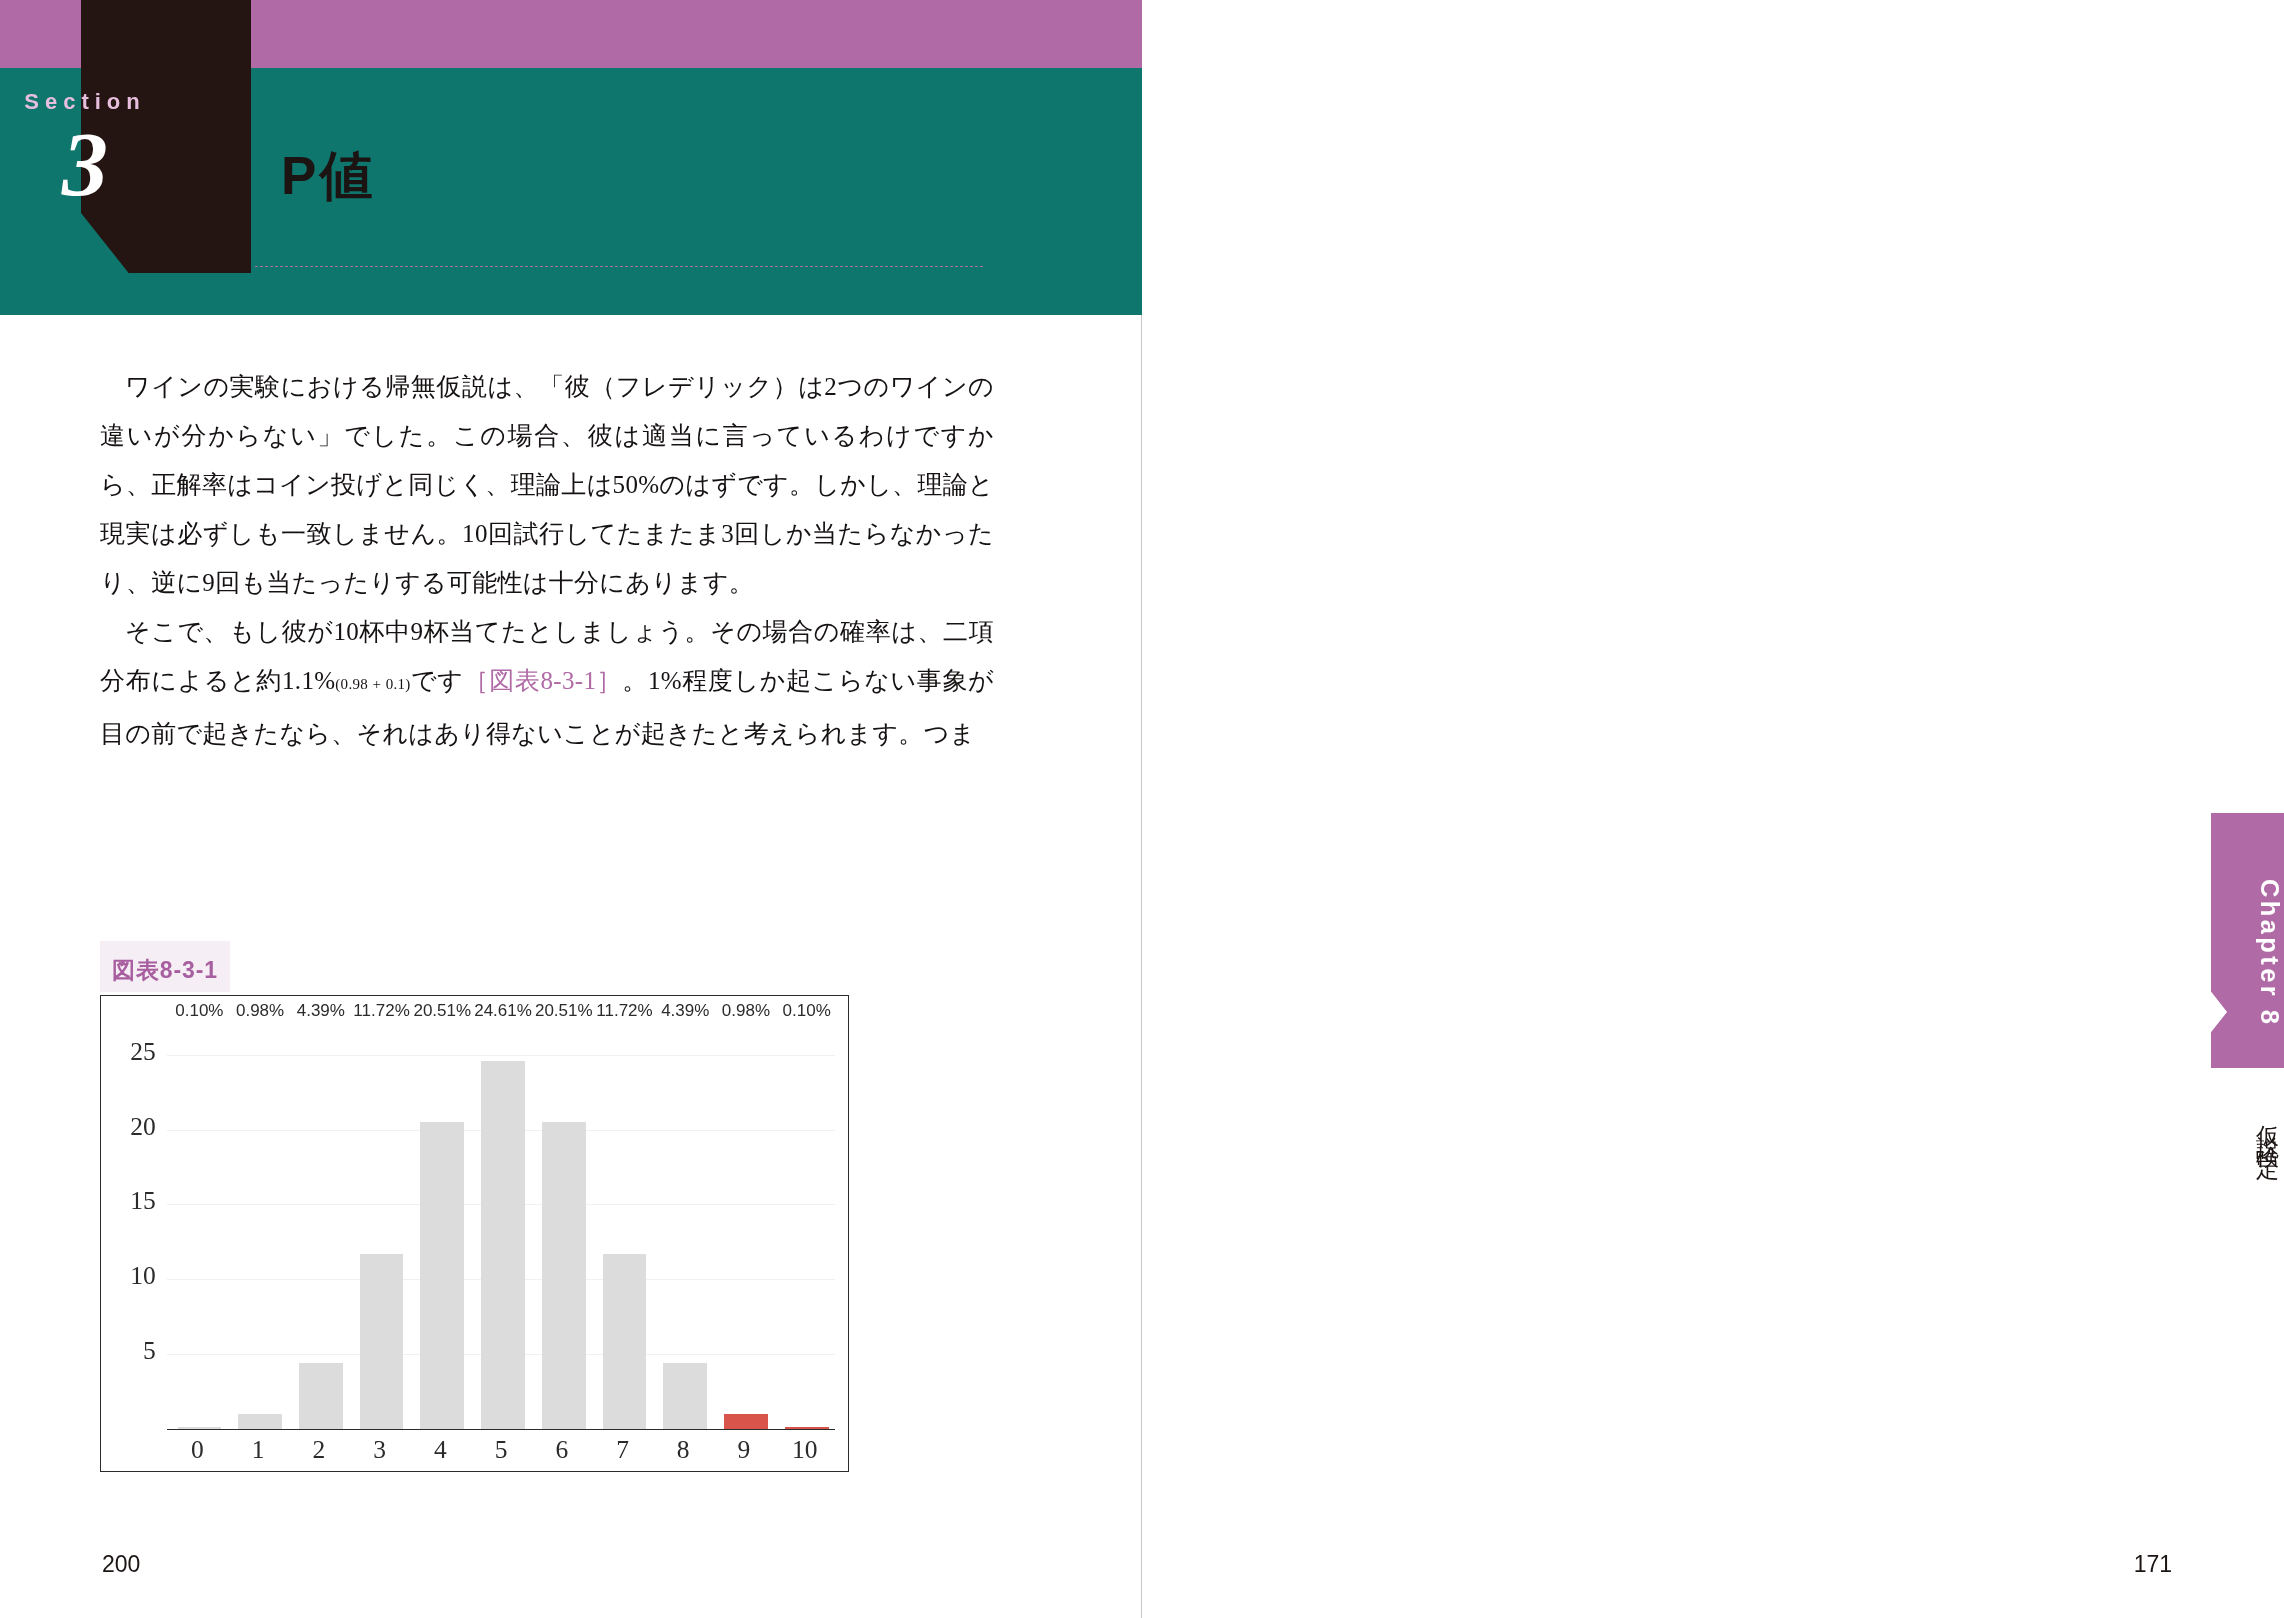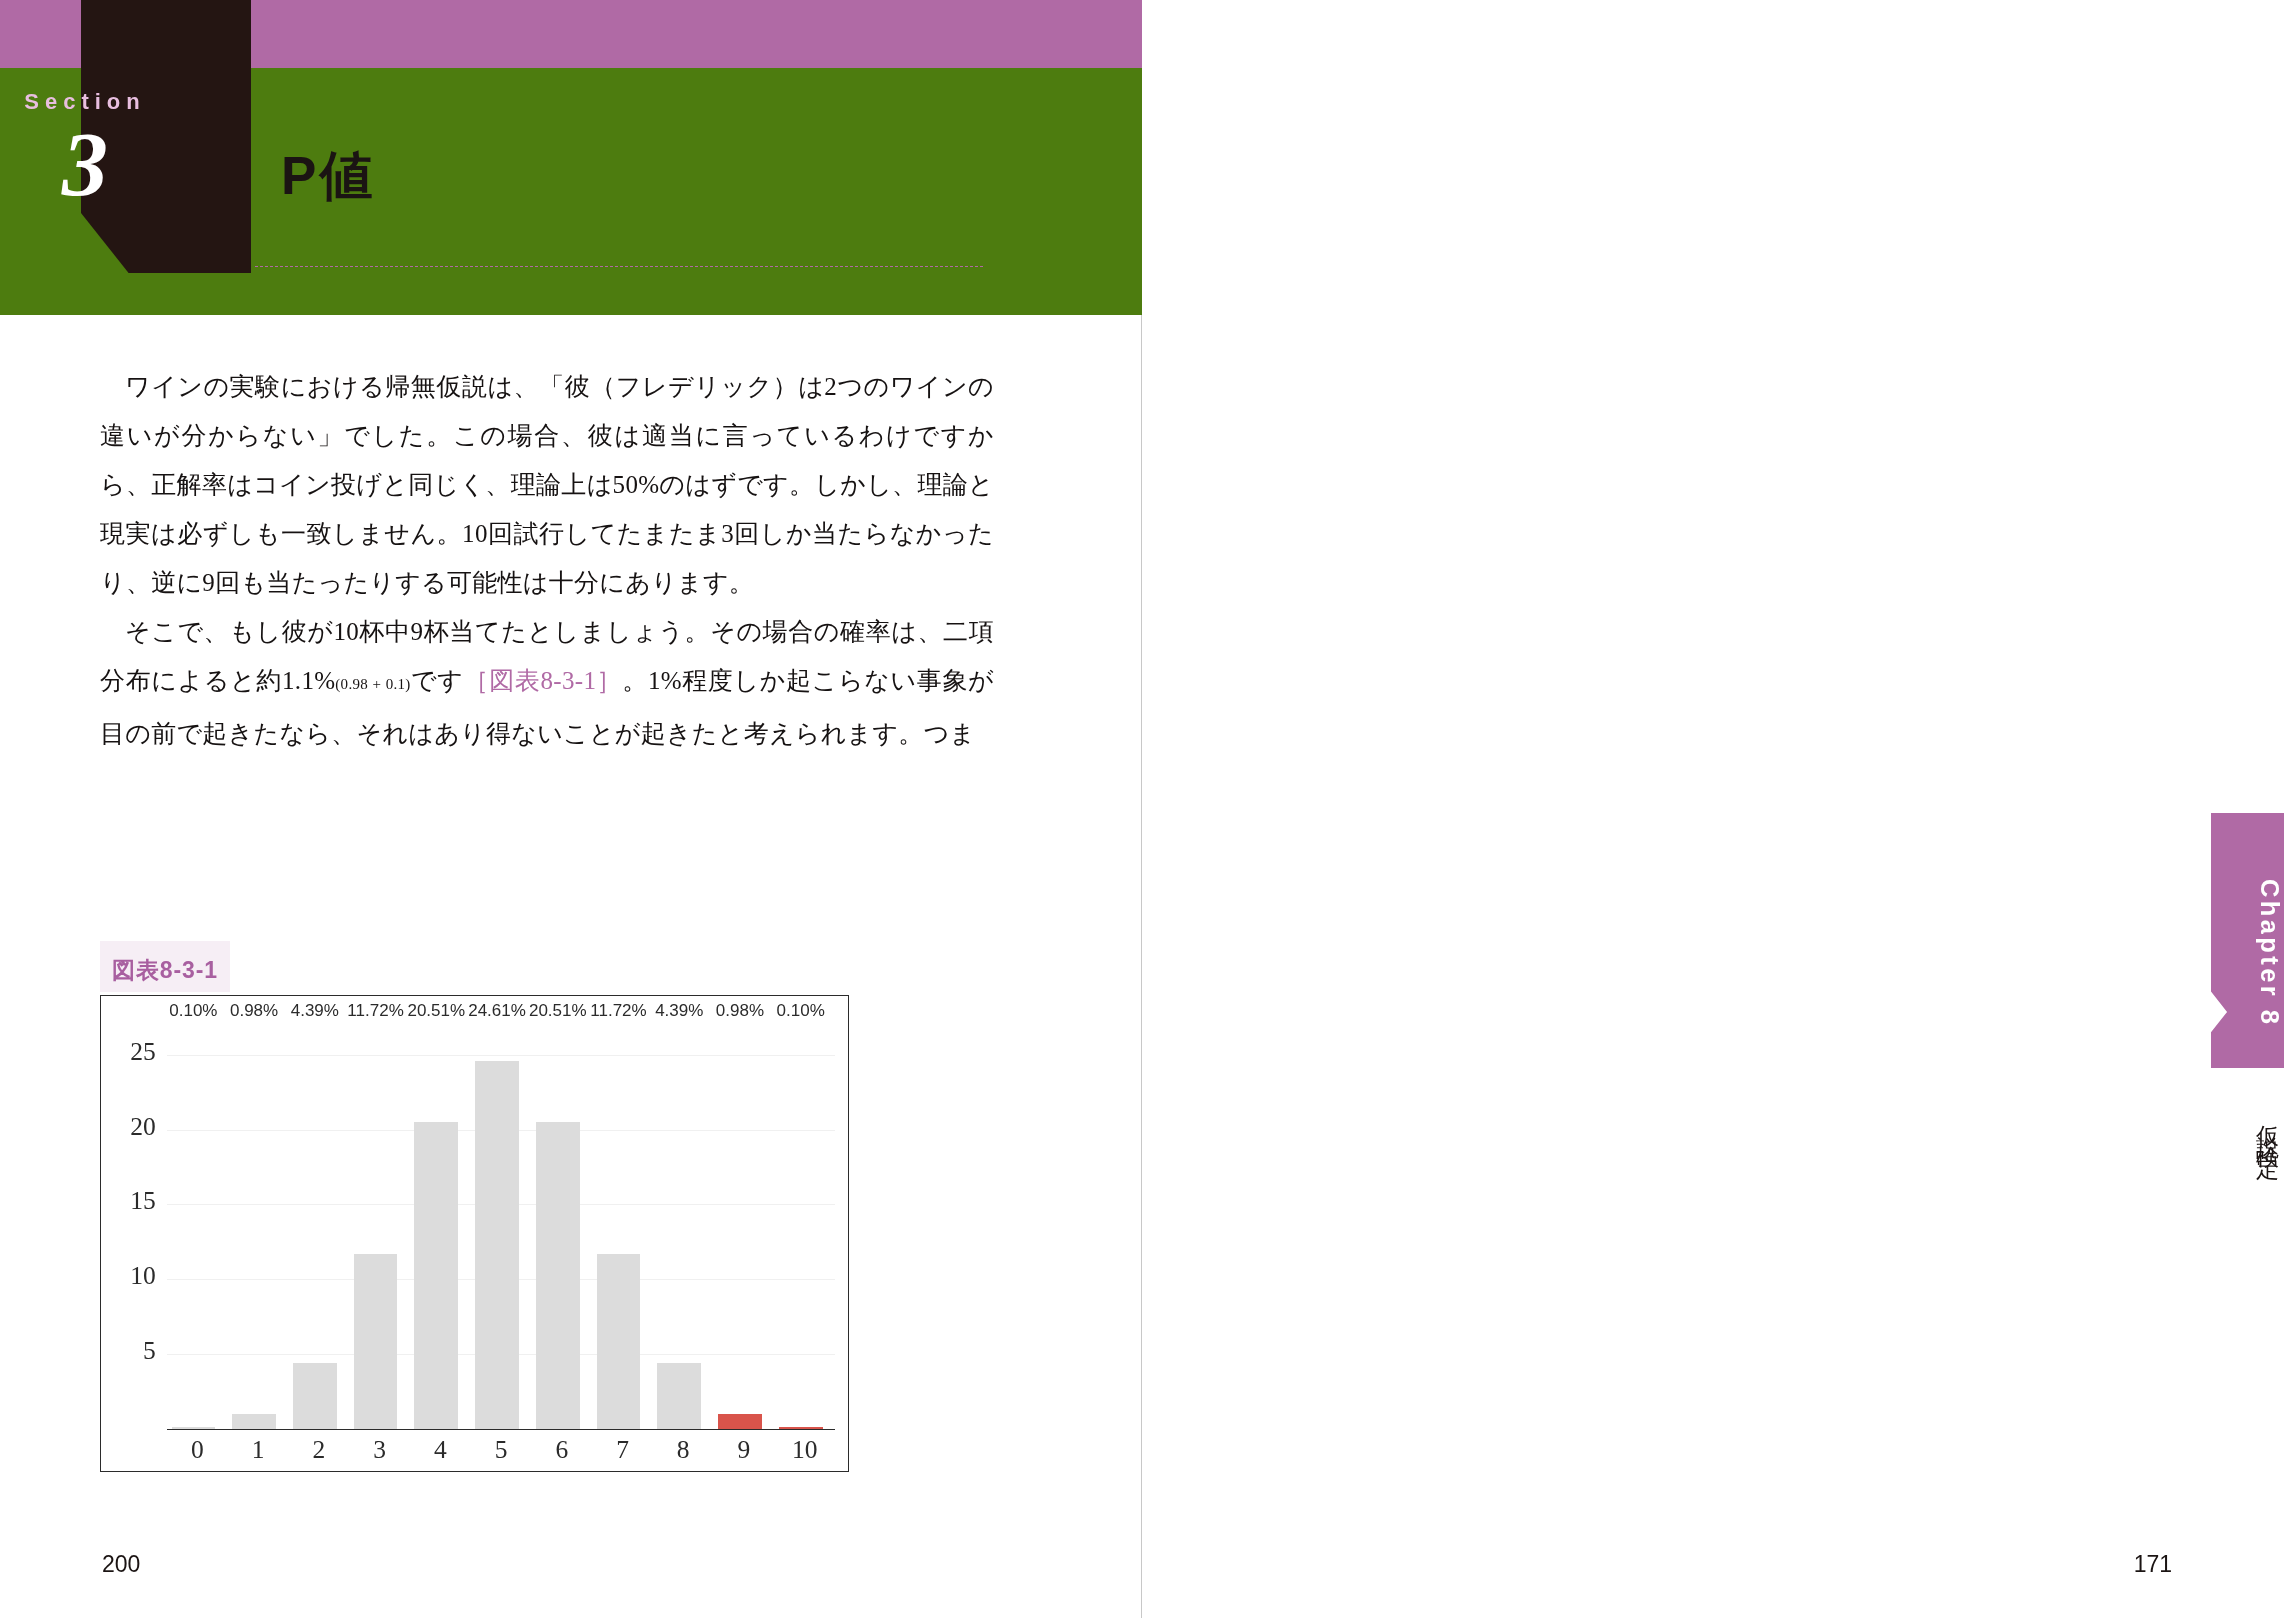--- a/index.html
+++ b/index.html
@@ -8,21 +8,21 @@
     background: #ffffff;
     font-family: "Liberation Serif", "DejaVu Serif", serif;
     overflow: hidden;
   }
   .spread { position: relative; width: 2284px; height: 1619px; display: flex; }
   .page { position: relative; height: 1619px; background: #fff; }
   .page-left { width: 1142px; border-right: 1.7px solid #c8c8c8; }
   .page-right { width: 1142px; }
 
   
-  .sec-header { position: relative; width: 1142px; height: 315px; background: #4d7c0f; }
+  .sec-header { position: relative; width: 1142px; height: 315px; background: #0f766e; }
   .sec-band { position: absolute; top: 0; left: 0; width: 1142px; height: 68px; background: #b06aa5; }
   .sec-tab {
     position: absolute; top: 0; left: 81px; width: 170px; height: 273px;
     background: #241512; color: #fff;
     clip-path: polygon(0 0, 100% 0, 100% 100%, 28% 100%, 0 78%);
   }
   .sec-tab-word {
     position: absolute; top: 89px; left: 0; width: 170px;
     text-align: center; color: #e8bedf;
     font-family: "Liberation Sans", sans-serif;
@@ -145,21 +145,21 @@
           <div class="gridline" style="top: 358px; left: 66px; width: 668px;"></div>
           <div class="ytick" style="top: 340px; left: 6.8px; width: 48px;">5</div>
           <div class="gridline" style="top: 283px; left: 66px; width: 668px;"></div>
           <div class="ytick" style="top: 265px; left: 6.8px; width: 48px;">10</div>
           <div class="gridline" style="top: 208px; left: 66px; width: 668px;"></div>
           <div class="ytick" style="top: 190px; left: 6.8px; width: 48px;">15</div>
           <div class="gridline" style="top: 134px; left: 66px; width: 668px;"></div>
           <div class="ytick" style="top: 116px; left: 6.8px; width: 48px;">20</div>
           <div class="gridline" style="top: 59px; left: 66px; width: 668px;"></div>
           <div class="ytick" style="top: 41px; left: 6.8px; width: 48px;">25</div>
-          <div class="bars" style="left: 62px; top: 29px; width: 668px; height: 404px;">
+          <div class="bars" style="left: 68px; top: 29px; width: 668px; height: 404px;">
             <div class="bar-col">
               <div class="bar" style="height: 1.7px;">
                 <div class="bar-lbl">0.10%</div>
               </div>
             </div>
             <div class="bar-col">
               <div class="bar" style="height: 14.7px;">
                 <div class="bar-lbl">0.98%</div>
               </div>
             </div>

